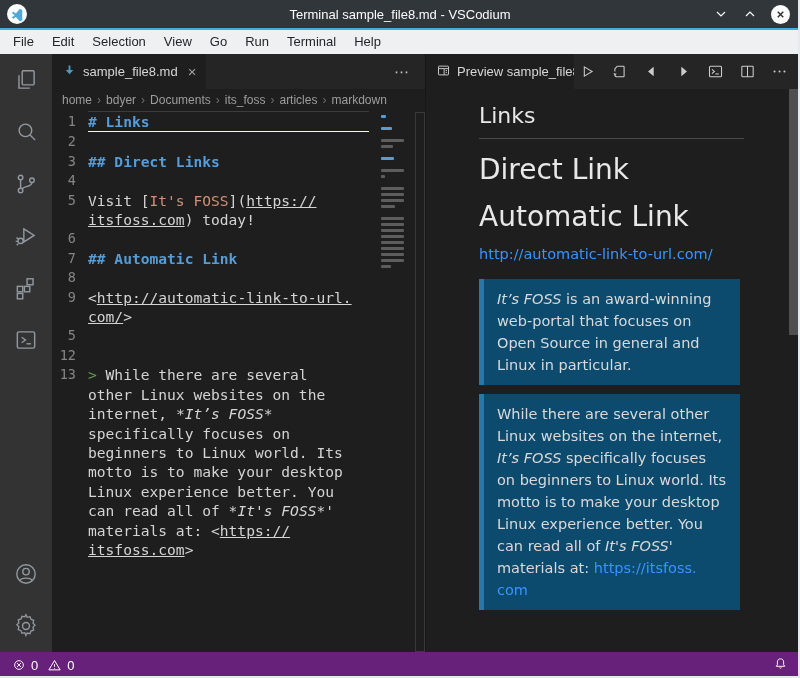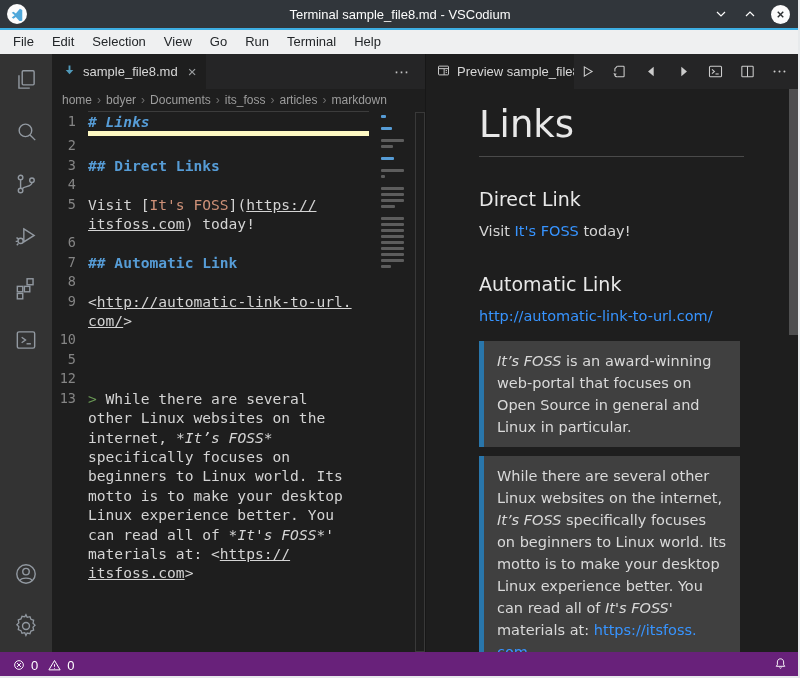--- a/index.html
+++ b/index.html
@@ -45,46 +45,46 @@
                 padding-left:10px; white-space:nowrap; overflow:hidden; flex-shrink:0; background:#1e1e1e; }
   .crumb-sep { color:#6e6e6e; padding:0 5px; }
 
   .editor { flex:1; position:relative; overflow:hidden;
             font-family:"DejaVu Sans Mono", monospace; font-size:14.6px; line-height:19.4px; color:#d4d4d4; }
   .lines { position:absolute; left:0; top:1px; right:52px; }
   .eline { display:flex; }
   .lnum { width:36px; padding-right:12px; text-align:right; color:#858585; flex-shrink:0;
           font-size:13.5px; user-select:none; }
   .code { width:269px; white-space:pre-wrap; overflow-wrap:break-word; }
-  .eline.current .code { border-top:1px solid #3c3c3c; border-bottom:5px solid #fef9c3;
-                         margin-top:-1px; width:281px;font-style:italic; }
+  .eline.current .code { border-top:1px solid #3c3c3c; border-bottom:1px solid #fef9c3;
+                         margin-top:-1px; width:281px; }
   .tok-h { color:#569cd6; font-weight:bold; }
   .tok-s { color:#ce9178; }
   .tok-u { text-decoration:underline; }
   .tok-q { color:#6a9955; }
   .tok-i { font-style:italic; }
 
   .minimap { position:absolute; top:4px; right:12px; width:32px; }
   .mm-bar { border-radius:1px; }
   .editor-sb { position:absolute; top:1px; right:0; bottom:0; width:10px; border:1px solid rgba(110,110,110,0.35); }
 
   
   .preview-group { flex:1; display:flex; flex-direction:column; border-left:1px solid #171717; background:#1e1e1e; position:relative; }
   .ptab { max-width:148px; overflow:hidden; }
   .ptoolbar { margin-left:auto; display:flex; align-items:center; gap:10px; padding-right:10px; }
   .tool-btn { width:22px; height:22px; display:flex; align-items:center; justify-content:center; }
   .preview-body { flex:1; overflow:hidden; padding:8px 56px 0 53px;
                   font-family:"DejaVu Sans", sans-serif; font-size:14.5px; color:#d4d4d4; }
-  .preview-body h1 { font-size:37px; font-weight:400; color:#e8e8e8; margin:6px 0 10px; }
+  .preview-body h1 { font-size:22px; font-weight:400; color:#e8e8e8; margin:6px 0 10px; }
   .preview-body .hr { border:0; border-top:1px solid #4a4a4a; margin:0 0 14px; }
-  .preview-body h2 { font-size:19px; font-weight:400; color:#e8e8e8; margin:31px 0 10px; }
+  .preview-body h2 { font-size:28px; font-weight:400; color:#e8e8e8; margin:14px 0 10px; }
   .preview-body p { line-height:22px; margin:0 0 14px; }
   .pv-a { color:#3794ff; }
   .pv-em { font-style:italic; }
-  .preview-body blockquote { background:#404040; border-left:5px solid #2976ab;
+  .preview-body blockquote { background:#0c4a6e; border-left:5px solid #2976ab;
                              padding:9px 14px 9px 13px; margin:0 4px 9px 0; line-height:22px; color:#d9d9d9; }
   .preview-sb { position:absolute; top:35px; right:1px; width:10px; height:246px; background:#4f4f50; }
 
   
   .statusbar { height:26px; background:#68217a; color:#ffffff; display:flex; align-items:center;
                font-size:13px; padding:0 12px; }
   .sb-group { display:flex; align-items:center; gap:5px; }
   .sb-group svg { stroke:#ffffff; }
   .sb-right { margin-left:auto; display:flex; align-items:center; }
 </style>
@@ -250,24 +250,20 @@
               <span class="lnum">7</span>
               <span class="code"><span class="tok-h">## Automatic Link</span></span>
             </div>
             <div class="eline">
               <span class="lnum">8</span>
               <span class="code"></span>
             </div>
             <div class="eline">
               <span class="lnum">9</span>
               <span class="code"><span class="tok-t">&lt;</span><span class="tok-u">http:/​/​automatic-link-to-url.​com/​</span><span class="tok-t">&gt;</span></span>
-            </div>
-            <div class="eline">
-              <span class="lnum">10</span>
-              <span class="code"></span>
             </div>
             <div class="eline">
               <span class="lnum">5</span>
             </div>
             <div class="eline">
               <span class="lnum">12</span>
               <span class="code"></span>
             </div>
             <div class="eline">
               <span class="lnum">13</span>
@@ -357,21 +353,20 @@
                 <circle cx="12" cy="12" r="1.4"></circle>
                 <circle cx="19" cy="12" r="1.4"></circle>
               </svg>
             </span>
           </div>
       </div>
       <div class="preview-body" id="preview-body">
           <h1>Links</h1>
           <div class="hr"></div>
           <h2>Direct Link</h2>
-          <p><span class="">Visit </span><a class="pv-a">It's FOSS</a><span class=""> today!</span></p>
           <h2>Automatic Link</h2>
           <p><a class="pv-a">http:/​/​automatic-link-to-url.​com/​</a></p>
           <blockquote><span class="pv-em">It’s FOSS</span><span class=""> is an award-winning web-portal that focuses on Open Source in general and Linux in particular.</span></blockquote>
           <blockquote><span class="">While there are several other Linux websites on the internet, </span><span class="pv-em">It’s FOSS</span><span class=""> specifically focuses on beginners to Linux world. Its motto is to make your desktop Linux experience better. You can read all of </span><span class="pv-em">It's FOSS</span><span class="">' materials at: </span><a class="pv-a">https:/​/​itsfoss.​com</a></blockquote>
         </div>
       <div class="preview-sb"></div>
     </div>
 
   </div>
 

